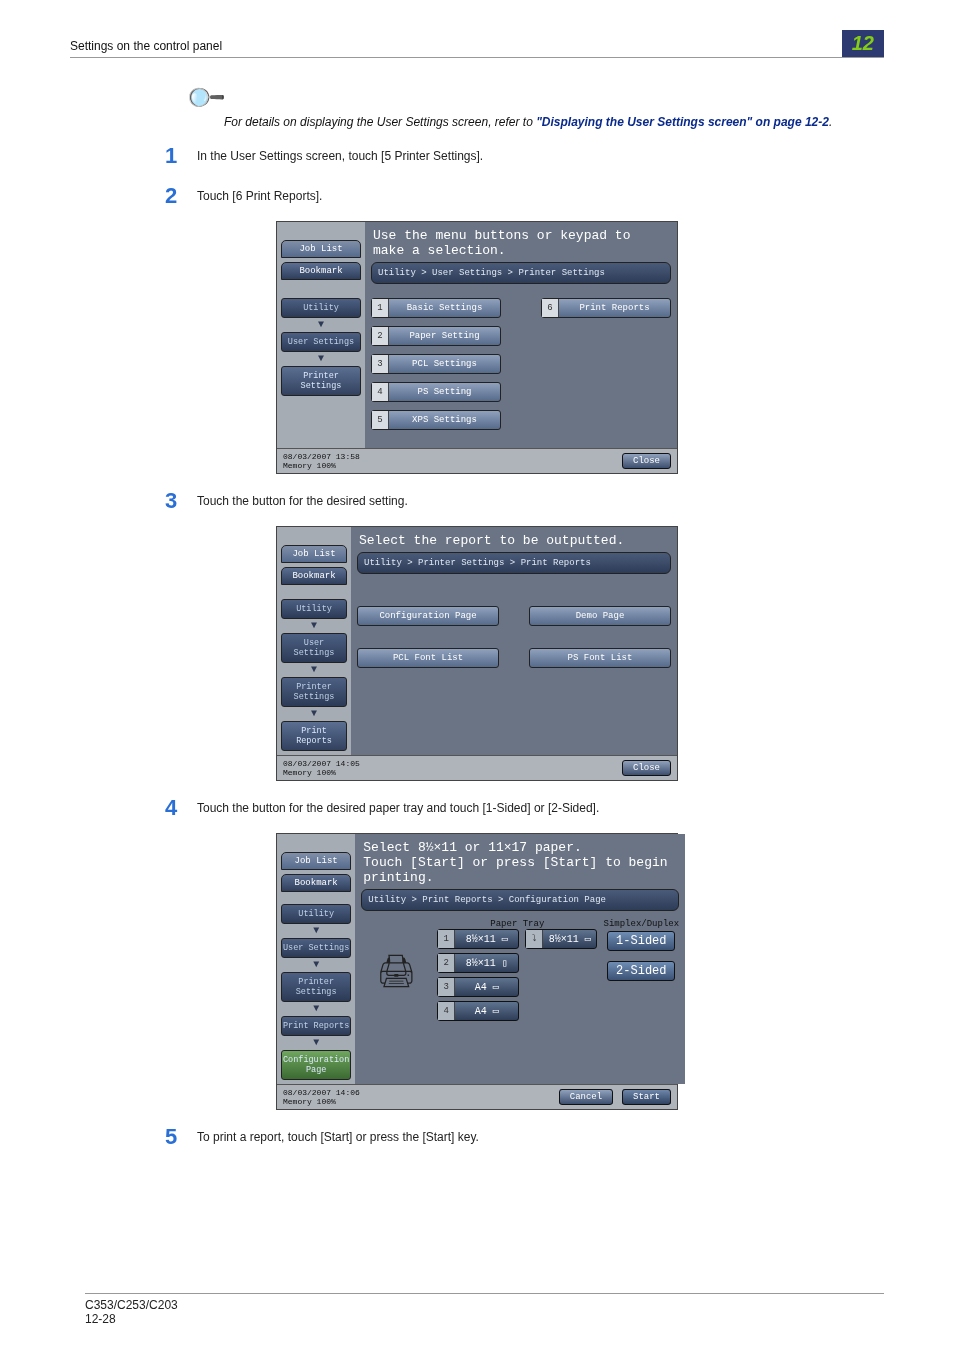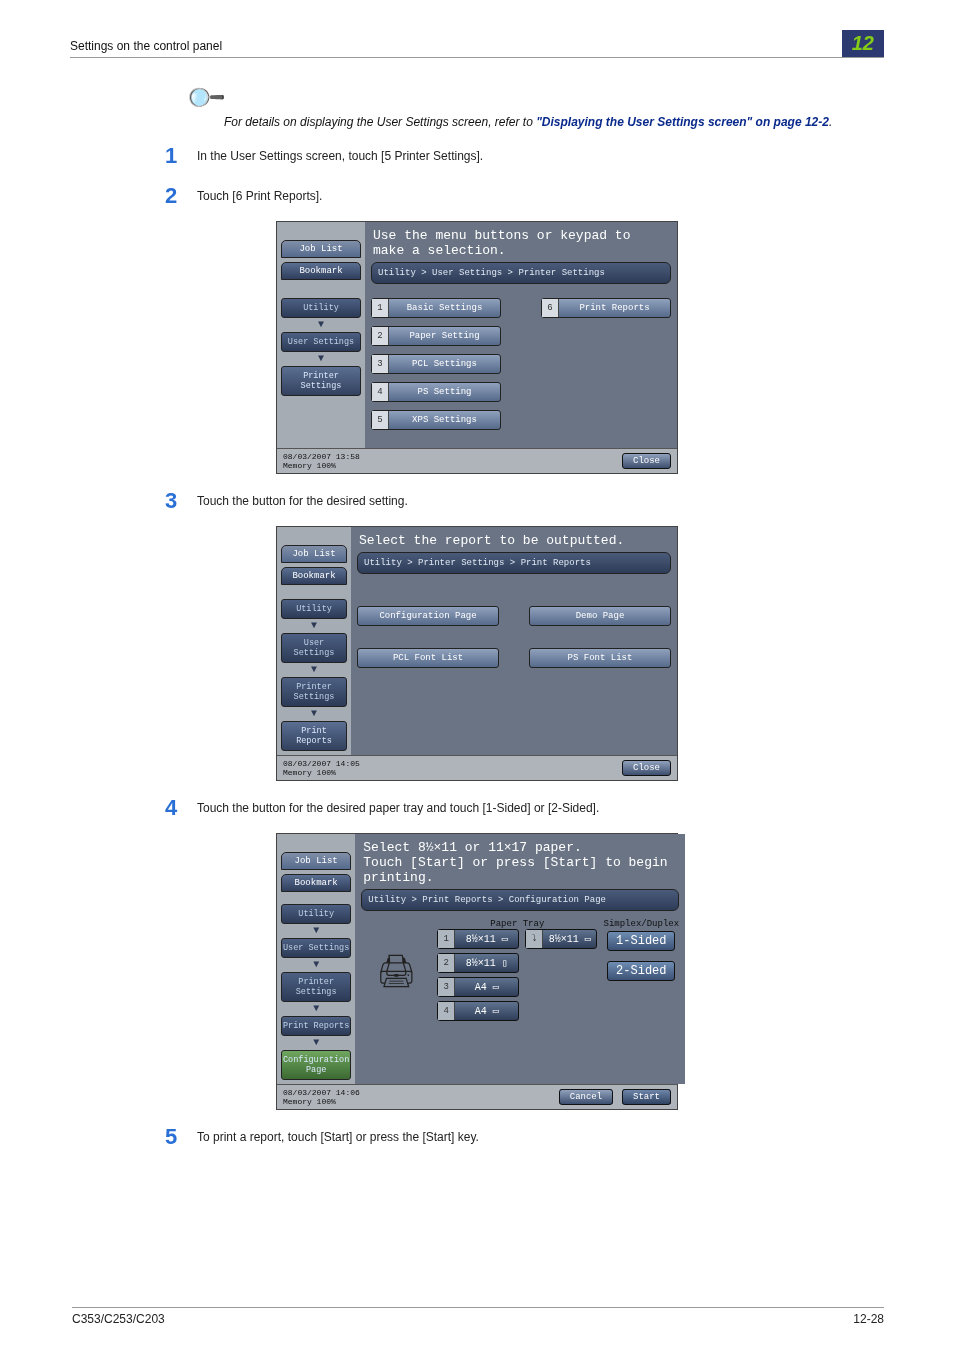--- a/index.html
+++ b/index.html
@@ -170,26 +170,27 @@
   .tray-lbl { flex:1; text-align:center; font-size:10px; }
   .side-opt {
     background: linear-gradient(#6f8db3,#3b5274);
     color:#fff; border:1px solid #111; border-radius:3px;
     padding:2px 0; width:66px; margin: 2px auto; font-size:12px;
     text-align:center;
   }
   .page-footer {
     position:absolute;
     bottom: 24px;
-    left:72px; right:70px;
+    left:85px; right:70px;
     border-top:1px solid #999;
     padding-top:4px;
     font-size:12px;
     display:flex;
     justify-content:space-between;
+    flex-direction:column;
   }
 </style>
 </head>
 <body>
 
 <div class="page">
   <div class="header-row">
     <div class="header-title">Settings on the control panel</div>
     <div class="header-badge">12</div>
   </div>

